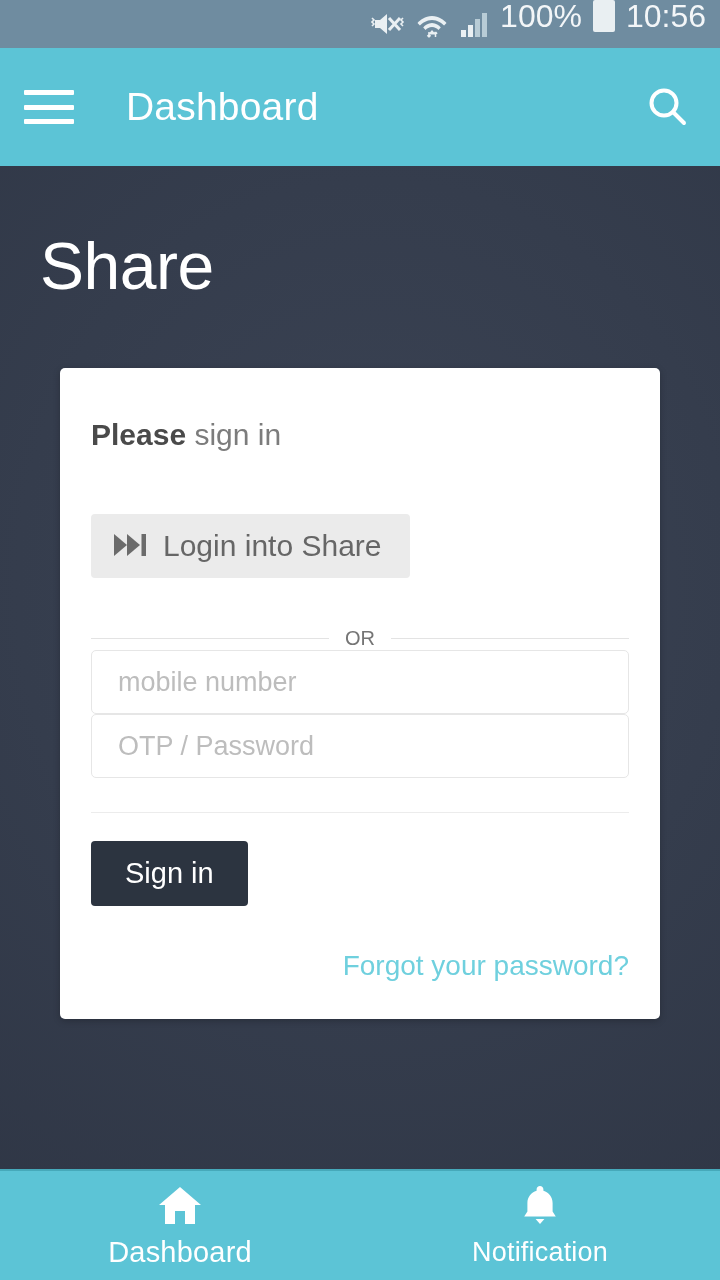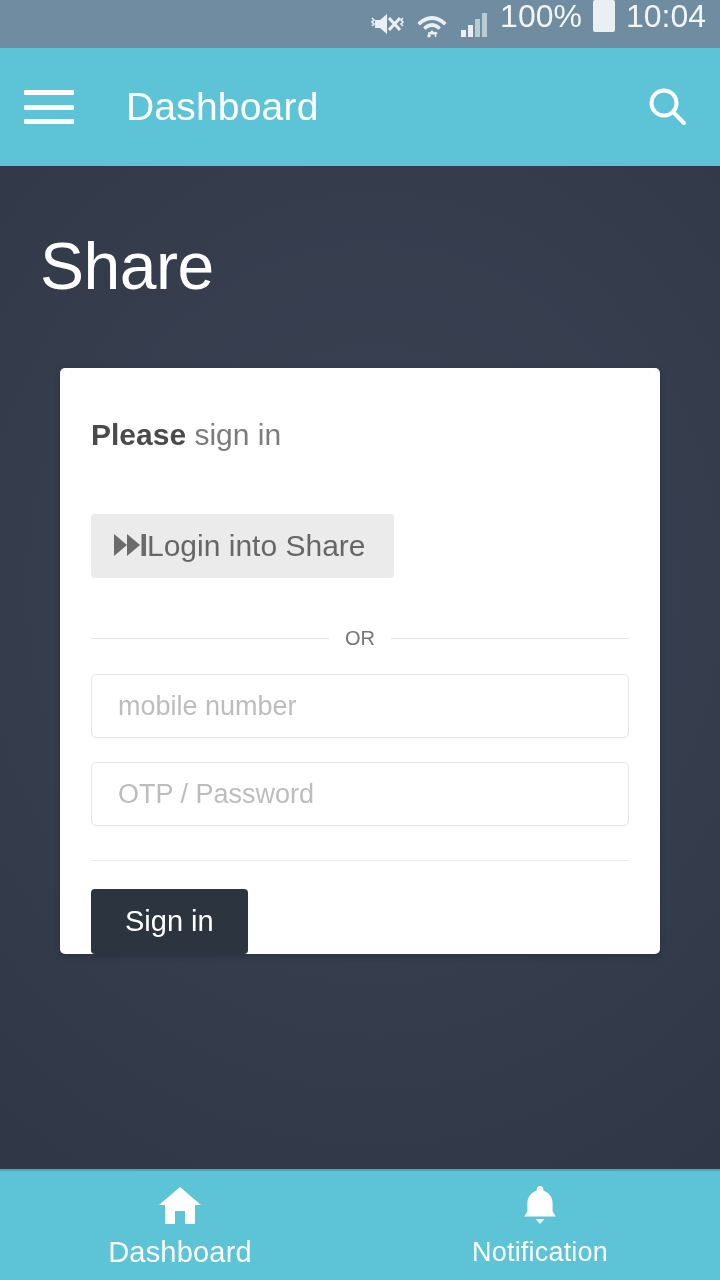--- a/index.html
+++ b/index.html
@@ -102,33 +102,32 @@
   .sso-btn {
     margin-top:62px;
     display:inline-flex; align-items:center;
     background:#ebebeb;
     border:none; border-radius:4px;
     padding:15px 28px 15px 22px;
     cursor:pointer;
   }
   .sso-btn .lbl {
     font-size:30px; color:#666666; font-weight:400;
-    margin-left:0;
+    margin-left:16px;
   }
 
   .or-row {
     display:flex; align-items:center;
     margin-top:49px;
     color:#7a7a7a;
   }
   .or-row .ln { flex:1 1 auto; height:1px; background:#e3e3e3; }
   .or-row .or { padding:0 16px; font-size:20px; color:#757575; }
 
   .field {
-    margin-top:24px;
     width:100%; height:64px;
     border:1px solid #e6e6e6;
     border-radius:5px;
     background:#fff;
     font-size:27px;
     color:#555;
     padding:0 26px;
     font-family:"Liberation Sans", sans-serif;
     outline:none;
   }
@@ -230,21 +229,21 @@
       <svg width="30" height="30" viewBox="0 0 30 30">
         <rect x="2" y="21" width="5" height="7" fill="#eaf0f3"></rect>
         <rect x="9" y="16" width="5" height="12" fill="#eaf0f3"></rect>
         <rect x="16" y="10" width="5" height="18" fill="#b8ccd6"></rect>
         <rect x="23" y="4" width="5" height="24" fill="#b8ccd6"></rect>
       </svg>
     </span>
 
     <span class="sb-text">100%</span>
     <span class="sb-batt"></span>
-    <span class="sb-text">10:04</span>
+    <span class="sb-text">10:56</span>
   </div>
 
   <div class="appbar">
     <div class="hamburger">
       <span></span>
         <span></span>
         <span></span>
     </div>
     <div class="appbar-title">Dashboard</div>
     <div class="search-btn">
@@ -282,20 +281,23 @@
 
       <input class="field" type="text" placeholder="mobile number" style="">
 
       <input class="field" type="password" placeholder="OTP / Password" style="">
 
 
       <div class="hr"></div>
 
       <button class="signin-btn">Sign in</button>
 
+      <div class="forgot-row">
+        <a class="forgot-link">Forgot your password?</a>
+      </div>
 
     </div>
   </div>
 
   <div class="bottomnav">
 
     <div class="nav-item active">
       <span class="nav-ico">
         <svg width="46" height="42" viewBox="0 0 46 42">
           <path d="M23 3 L44 21 L38 21 L38 40 L28 40 L28 27 L18 27 L18 40 L8 40 L8 21 L2 21 z" fill="#ffffff"></path>

